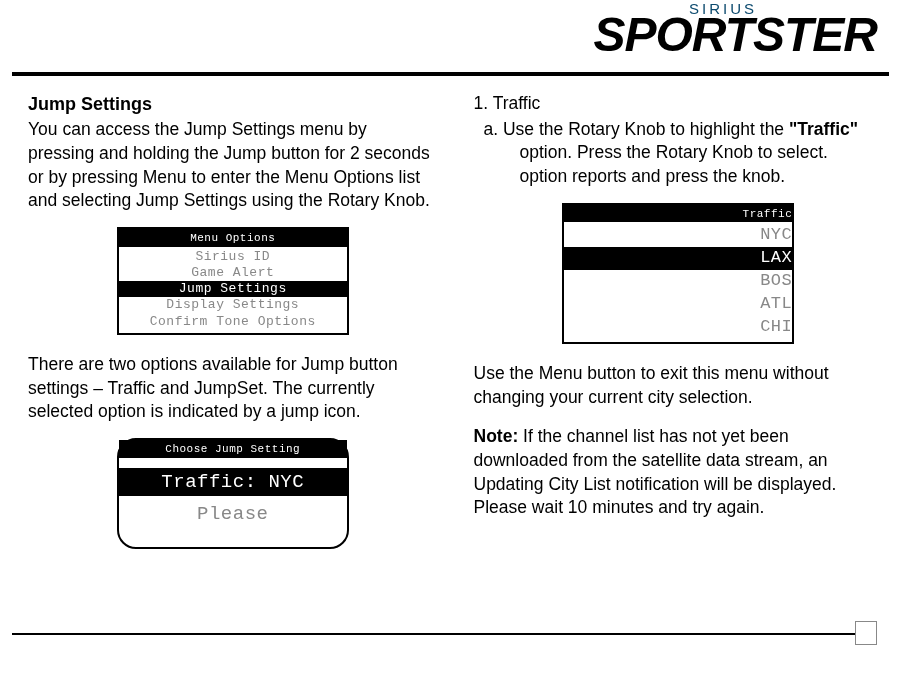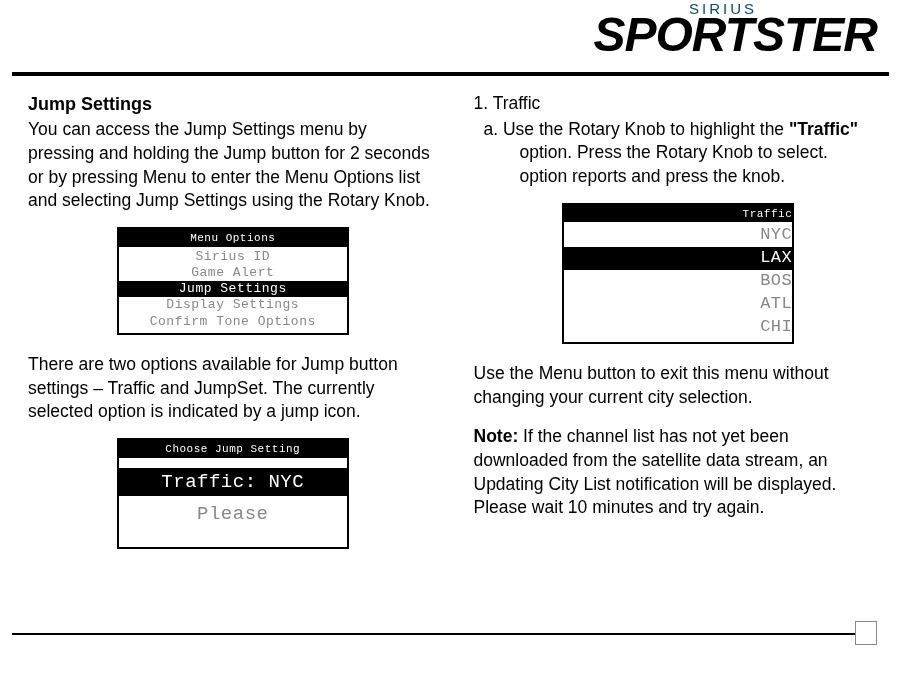--- a/index.html
+++ b/index.html
@@ -66,20 +66,21 @@
       border: 2px solid #000;
       background: #fff;
       font-family: "Courier New", monospace;
       text-align: center;
     }
     .lcd-screen.menu-options {
       width: 232px;
     }
     .lcd-screen.choose-jump {
       width: 232px;
+      border-radius: 19px;
     }
     .lcd-screen.traffic-cities {
       width: 232px;
       text-align: right;
     }
     .lcd-header {
       background: #000;
       color: #fff;
       font-size: 11px;
       padding: 2px 0 1px 0;

